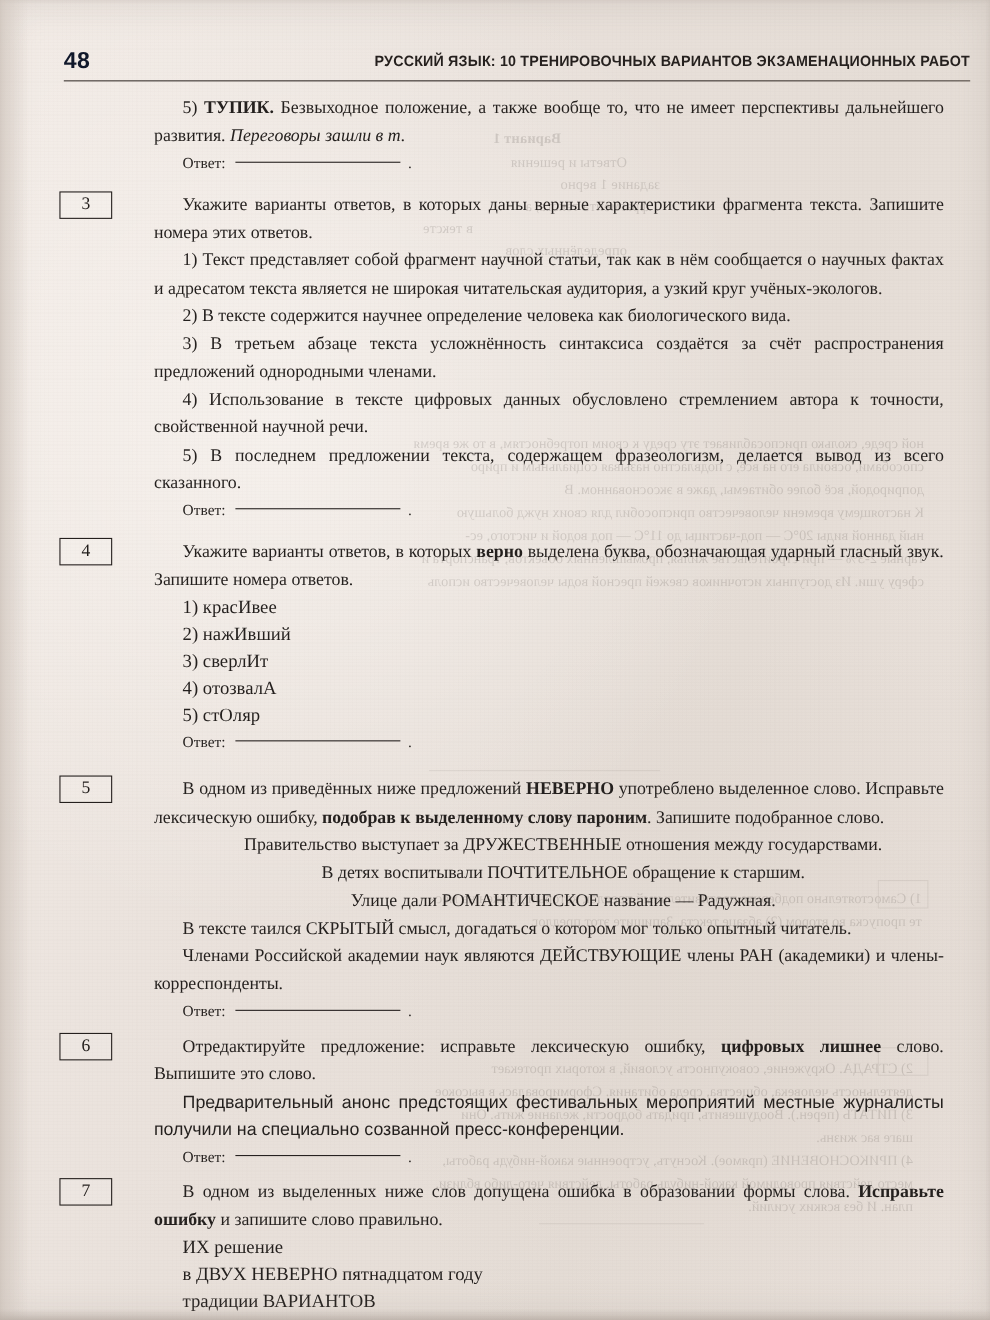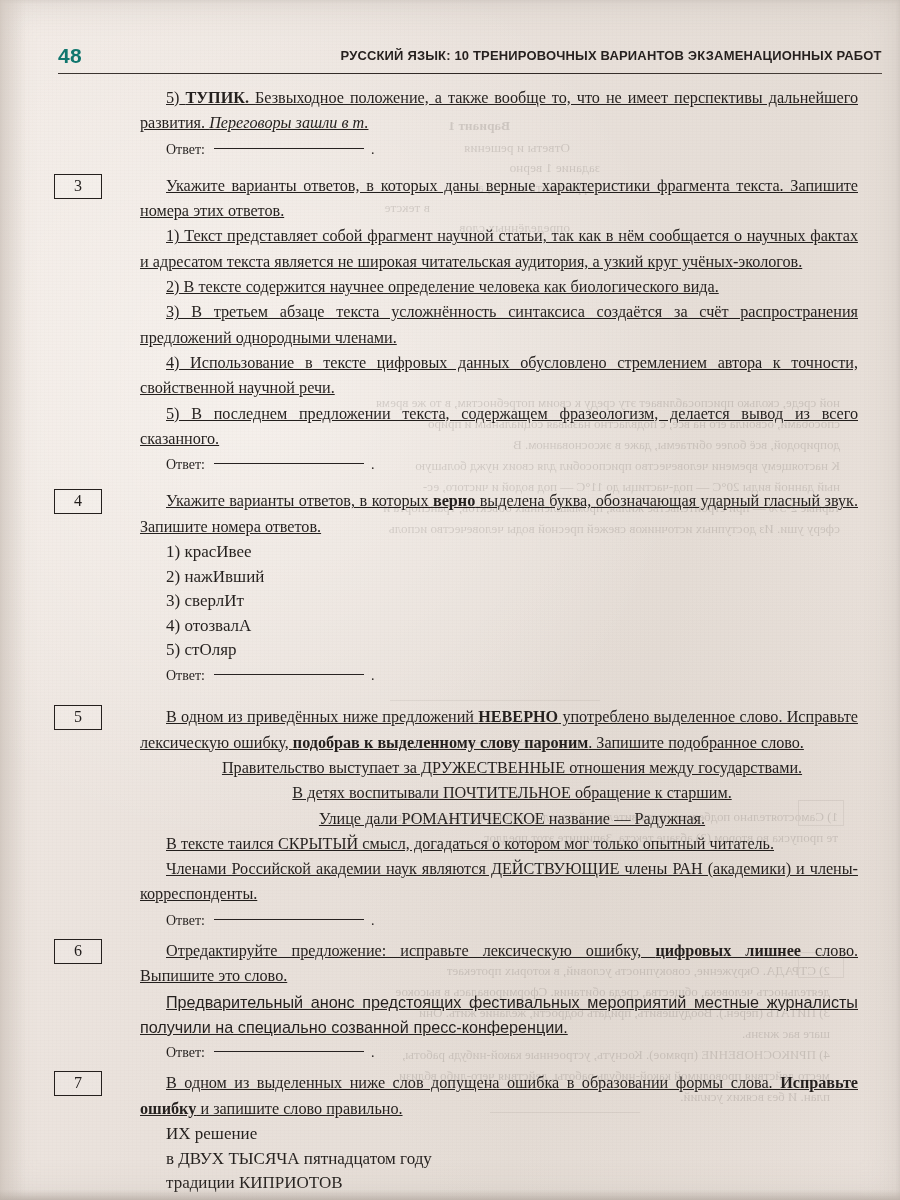--- a/index.html
+++ b/index.html
@@ -101,21 +101,21 @@
     height: 30px;
   }
   .folio {
     position: absolute;
     left: 0;
     top: 0;
     font-family: "Liberation Sans", sans-serif;
     font-weight: 700;
     font-size: 21px;
     letter-spacing: .4px;
-    color: #0f766e;
+    color: #0f172a;
   }
   .head-title {
     position: absolute;
     right: 0;
     top: 4px;
     font-family: "Liberation Sans", sans-serif;
     font-weight: 700;
     font-size: 13.6px;
     letter-spacing: .18px;
     color: #241f1d;
@@ -141,21 +141,20 @@
   }
 
   p.t {
     margin: 0;
     font-size: 16.2px;
     line-height: 25.3px;
     text-align: justify;
     text-justify: inter-word;
     letter-spacing: -.02px;
     word-spacing: .1px;
-    text-decoration: underline;
   }
   p.ind { text-indent: 26px; }
   p.noj { text-align: center; }
   b, .b { font-weight: 700; }
   i, .i { font-style: italic; }
 
   
   .sans {
     font-family: "Liberation Sans", sans-serif;
     font-size: 15.2px;
@@ -310,22 +309,22 @@
       <p class="t ind sans">Предварительный анонс предстоящих фестивальных мероприятий местные журналисты получили на специально созванной пресс-конференции.</p>
       <p class="ans"><span>Ответ:</span><span class="rule"></span><span>.</span></p>
     </div>
 
     <div class="gap-s"></div>
 
     <div class="task">
       <div class="tasknum">7</div>
       <p class="t ind"><span>В одном из выделенных ниже слов допущена ошибка в образовании формы слова. </span><b>Исправьте ошибку</b><span> и запишите слово правильно.</span></p>
       <p class="opt">ИХ решение</p>
-      <p class="opt">в ДВУХ ТЫСЯЧА пятнадцатом году</p>
-      <p class="opt">традиции КИПРИОТОВ</p>
+      <p class="opt">в ДВУХ НЕВЕРНО пятнадцатом году</p>
+      <p class="opt">традиции ВАРИАНТОВ</p>
       <p class="opt">трое ДЖИНСОВ</p>
 
     </div>
 
   </div>
 
   <div class="paper-grain"></div>
   <div class="edge-vignette"></div>
   <div class="left-edge"></div>
   <div class="bottom-edge"></div>

